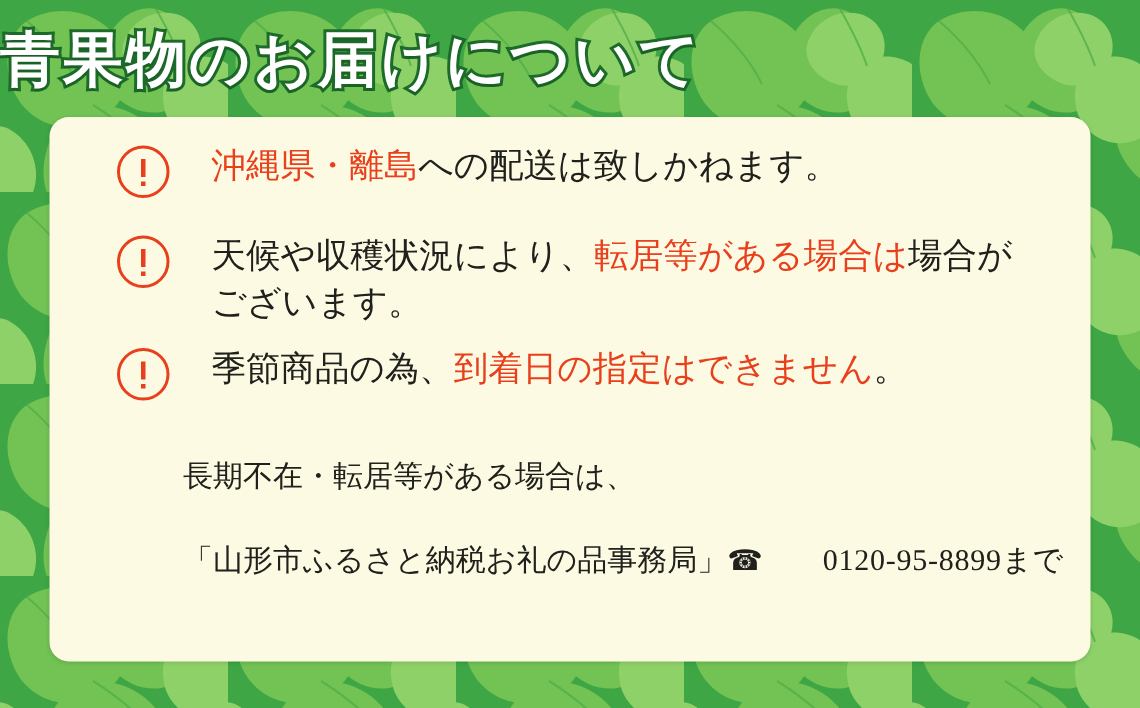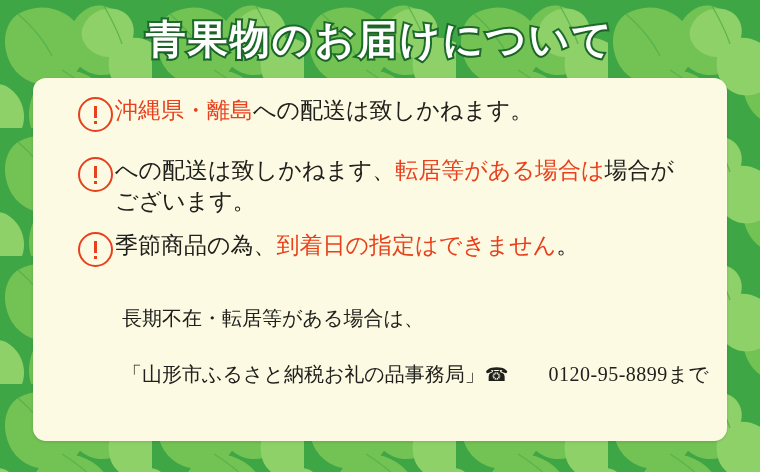--- a/index.html
+++ b/index.html
@@ -31,21 +31,21 @@
 
   
   #header-band {
     position: absolute;
     left: 0;
     top: 0;
     width: 760px;
     height: 78px;
     display: flex;
     align-items: center;
-    justify-content: center;
+    justify-content: flex-start;
   }
   #page-title {
     font-family: "DejaVu Sans", "Liberation Sans", sans-serif;
     font-weight: bold;
     font-size: 40px;
     letter-spacing: 2px;
     color: #ffffff;
     white-space: nowrap;
     -webkit-text-stroke: 4px #1d6b2a;
     paint-order: stroke fill;
@@ -101,21 +101,21 @@
     position: absolute;
     left: 50%;
     top: 22px;
     width: 3px;
     height: 3px;
     margin-left: -1.5px;
     background: #e8401c;
   }
 
   .bullet-text {
-    margin-left: 2px;
+    margin-left: 28px;
     font-size: 23px;
     line-height: 31px;
     color: #20201c;
     white-space: pre-line;
     letter-spacing: 0px;
   }
   .hl {
     color: #e8401c;
   }
 
@@ -178,21 +178,21 @@
 
   <div id="notice-card">
 
     <div class="bullet-row" id="bullet-row-0">
       <span class="warn-icon"></span>
       <span class="bullet-text"><span class="hl">沖縄県・離島</span><span>への配送は致しかねます。</span></span>
     </div>
 
     <div class="bullet-row" id="bullet-row-1">
       <span class="warn-icon"></span>
-      <span class="bullet-text"><span>への配送は致しかねます、</span><span class="hl">転居等がある場合は</span><span>場合が
+      <span class="bullet-text"><span>天候や収穫状況により、</span><span class="hl">転居等がある場合は</span><span>場合が
 ございます。</span></span>
     </div>
 
     <div class="bullet-row" id="bullet-row-2">
       <span class="warn-icon"></span>
       <span class="bullet-text"><span>季節商品の為、</span><span class="hl">到着日の指定はできません</span><span>。</span></span>
     </div>
 
     <div id="footer-note">
       <div>長期不在・転居等がある場合は、</div>

